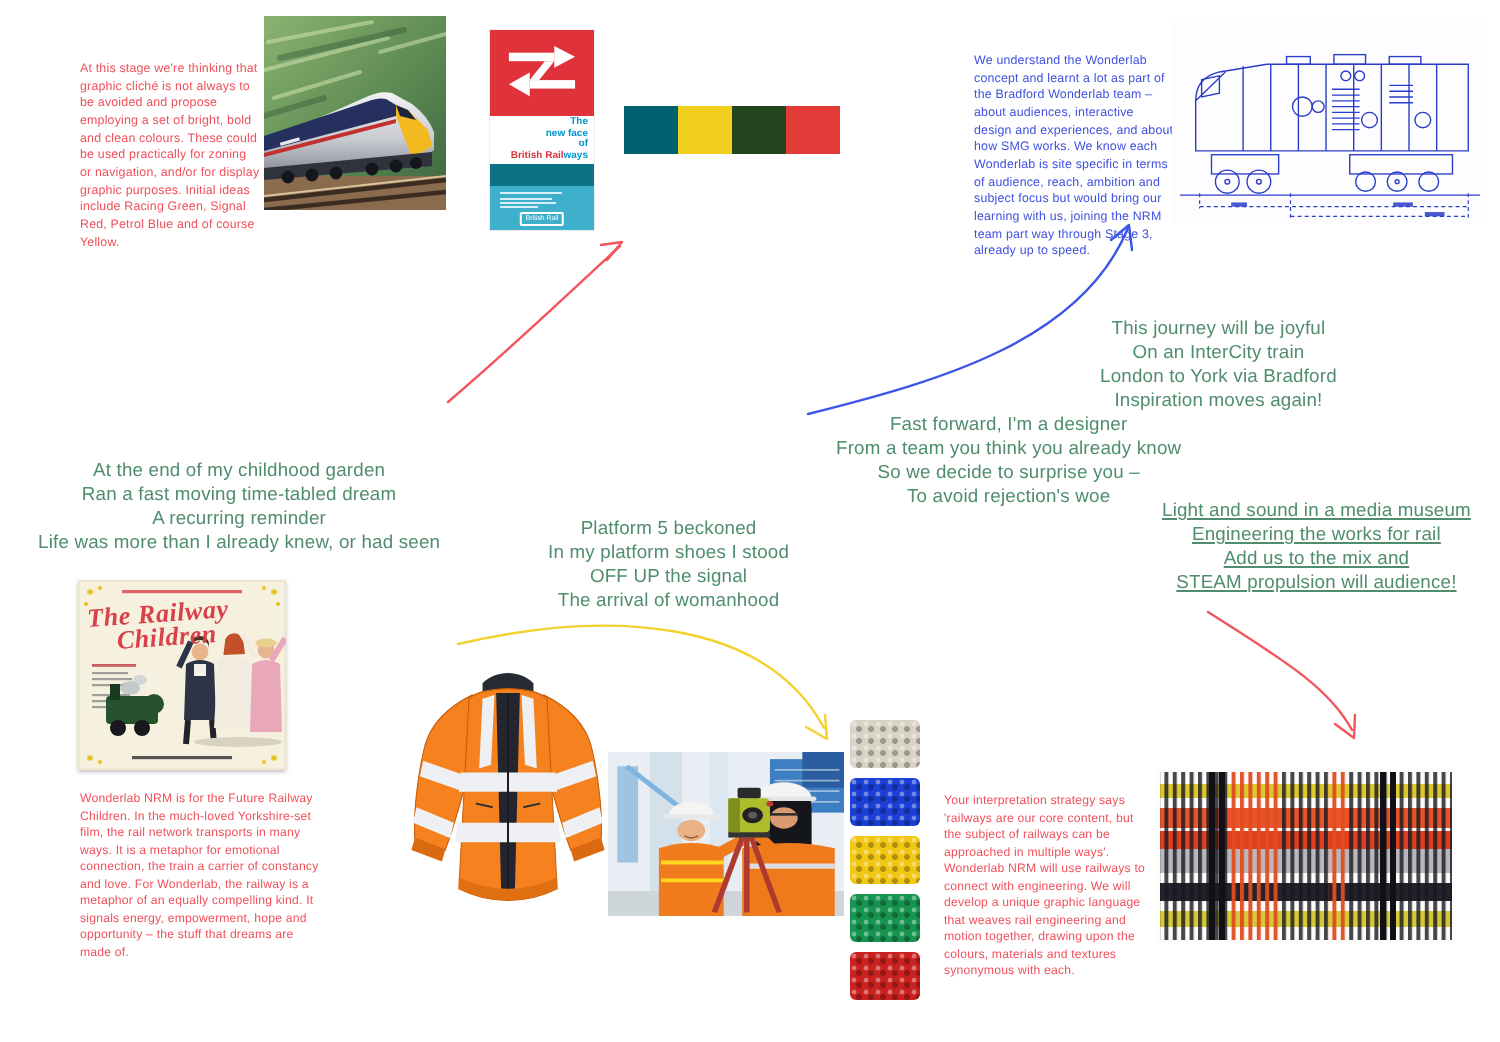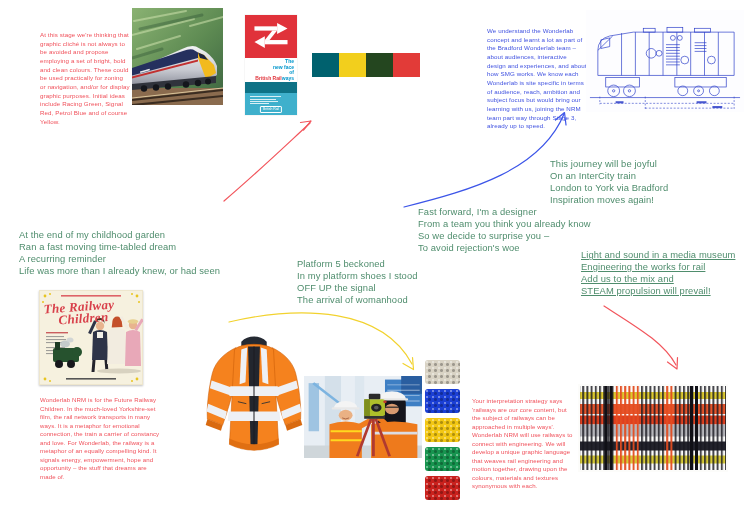--- a/index.html
+++ b/index.html
@@ -1,19 +1,19 @@
 <!DOCTYPE html>
 <html><head>
 <meta charset="utf-8">
 <style>
   html,body{margin:0;padding:0;background:#fff;}
   .board{position:relative;width:750px;height:521px;background:#ffffff;overflow:hidden;
          font-family:"Liberation Sans","DejaVu Sans",sans-serif;}
   .note{position:absolute;font-size:6.2px;line-height:1.4;letter-spacing:.1px;}
-  .poem{position:absolute;font-size:9.4px;line-height:1.27;letter-spacing:.1px;}
+  .poem{position:absolute;font-size:9.4px;line-height:1.27;letter-spacing:.1px;text-align:center;}
   .poem .line{white-space:nowrap;}
   .img-frame{position:absolute;}
   .img-frame svg{display:block;width:100%;height:100%;}
   
   .brposter{position:absolute;display:flex;flex-direction:column;box-shadow:0 0 0 .5px #eee;}
   .br-red{background:#e0323a;height:43px;position:relative;}
   .br-white{background:#ffffff;height:24px;text-align:right;padding:1px 3px 0 0;box-sizing:border-box;}
   .br-white div{font-size:5px;font-weight:bold;line-height:1.1;color:#0096cc;}
   .br-red-text{color:#e0323a;}
   .br-teal{background:#0e7286;height:11px;}
@@ -188,32 +188,32 @@
     <div class="line">Life was more than I already knew, or had seen</div>
   </div>
 
   <div class="poem" style="left: 398px; top: 206px; color: rgb(79, 141, 109); margin-left: 20px;">
     <div class="line">Fast forward, I'm a designer</div>
     <div class="line">From a team you think you already know</div>
     <div class="line">So we decide to surprise you –</div>
     <div class="line">To avoid rejection's woe</div>
   </div>
 
-  <div class="poem" style="left: 297px; top: 258px; color: rgb(79, 141, 109);">
+  <div class="poem" style="left: 274px; top: 258px; color: rgb(79, 141, 109);">
     <div class="line">Platform 5 beckoned</div>
     <div class="line">In my platform shoes I stood</div>
     <div class="line">OFF UP the signal</div>
     <div class="line">The arrival of womanhood</div>
   </div>
 
   <div class="poem" style="left: 581px; top: 249px; color: rgb(79, 141, 109); text-decoration: underline;">
     <div class="line">Light and sound in a media museum</div>
     <div class="line">Engineering the works for rail</div>
     <div class="line">Add us to the mix and</div>
-    <div class="line">STEAM propulsion will prevail!</div>
+    <div class="line">STEAM propulsion will audience!</div>
   </div>
 
   <div class="film" style="left:39px;top:290px;width:104px;height:95px;">
     <svg viewBox="0 0 104 95" preserveAspectRatio="none" style="position:absolute;inset:0;width:100%;height:100%;">
       <g fill="#e8c520">
         <circle cx="6" cy="6" r="1.4"></circle>
           <circle cx="11" cy="4" r="1"></circle>
           <circle cx="4" cy="12" r="1"></circle>
         <circle cx="98" cy="6" r="1.4"></circle>
           <circle cx="93" cy="4" r="1"></circle>

